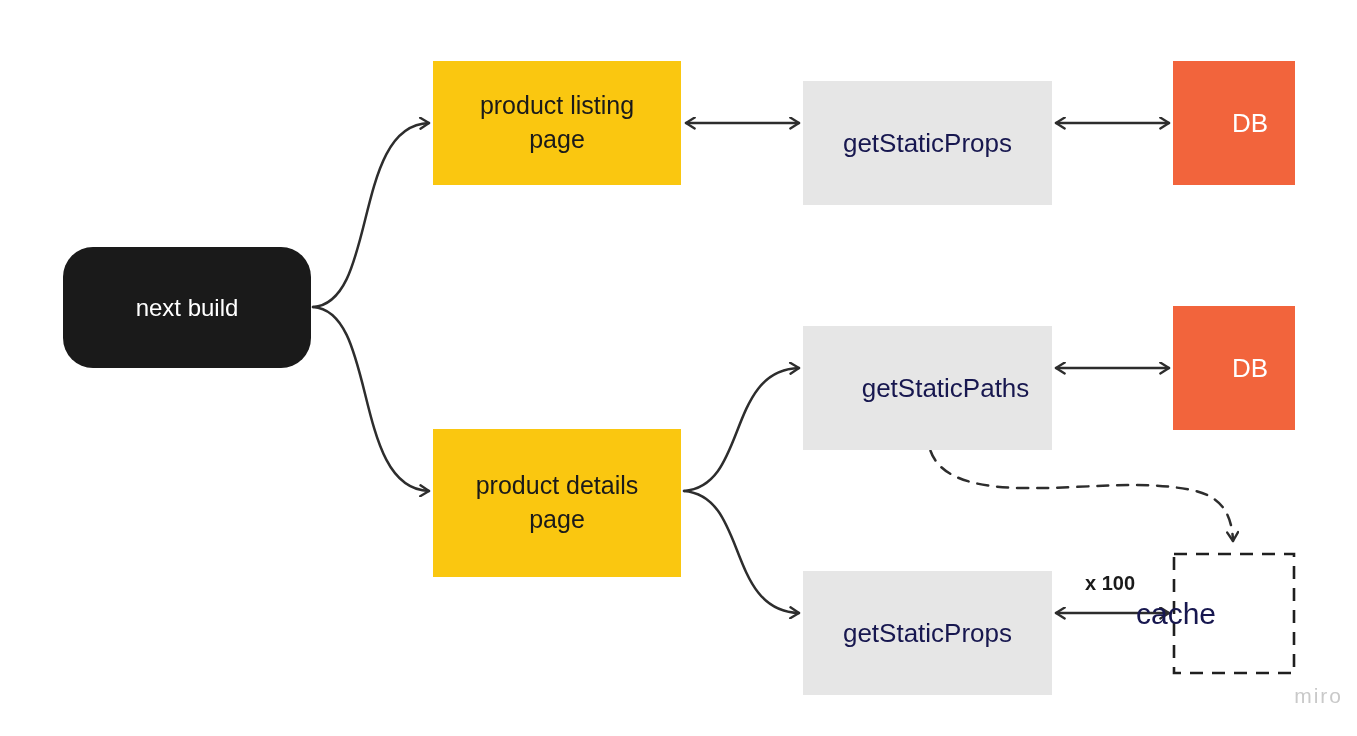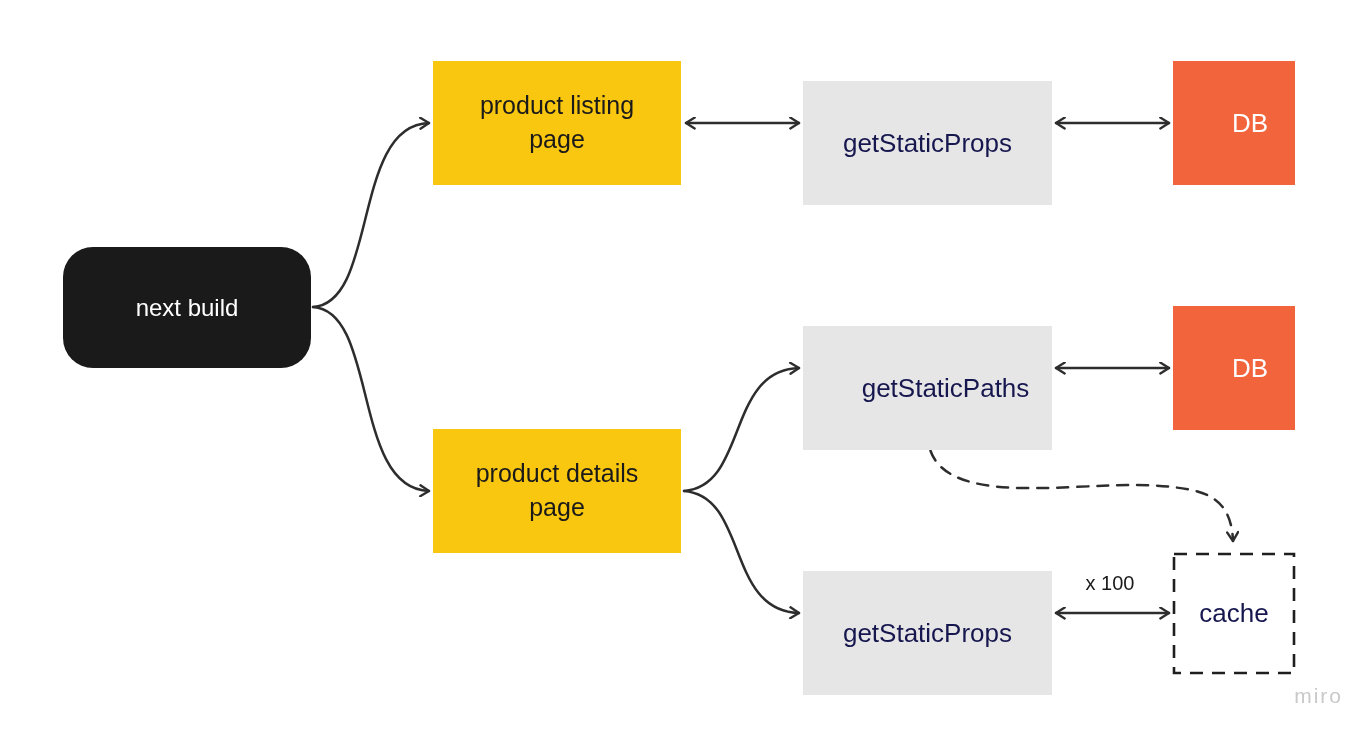--- a/index.html
+++ b/index.html
@@ -64,51 +64,51 @@
     font-size: 24px;
   }
   .node-yellow {
     background: var(--color-yellow_node, #fac710);
     color: var(--color-dark_text, #1a1a1a);
     font-size: 25px;
     line-height: 1.35;
     padding: 0 28px;
   }
   .node-listing { left: 433px; top: 61px; width: 248px; height: 124px; }
-  .node-details { left: 433px; top: 429px; width: 248px; height: 124px; align-items: center; }
+  .node-details { left: 433px; top: 429px; width: 248px; height: 148px; align-items: center; }
   .node-gray {
     background: var(--color-gray_node, #e6e6e6);
     color: var(--color-navy_text, #17174f);
     font-size: 26px;
     margin-top: 20px;
   }
   .node-gsp-listing { left: 803px; top: 61px; width: 249px; height: 124px; }
   .node-gspaths    { left: 803px; top: 306px; width: 249px; height: 124px; padding-left: 36px; }
   .node-gsp-details{ left: 803px; top: 551px; width: 249px; height: 124px; }
   .node-orange {
     background: var(--color-orange_node, #f2643c);
     color: #ffffff;
     font-size: 26px;
     padding-left: 32px;
   }
   .node-db-listing { left: 1173px; top: 61px; width: 122px; height: 124px; }
   .node-db-paths   { left: 1173px; top: 306px; width: 122px; height: 124px; }
   .node-cache {
-    left: 1173px; top: 553px; width: 122px; height: 121px;
+    left: 1115px; top: 553px; width: 122px; height: 121px;
     background: transparent;
     color: var(--color-navy_text, #17174f);
-    font-size: 26px;
+    font-size: 30px;
   }
   .edge-label {
     position: absolute;
     z-index: 2;
     left: 1075px; top: 572px; width: 70px;
     text-align: center;
     font-size: 20px;
-    font-weight: normal;
+    font-weight: bold;
     color: var(--color-dark_text, #1a1a1a);
   }
   .watermark {
     position: absolute;
     z-index: 2;
     right: 14px; bottom: 28px;
     color: var(--color-watermark, #c9c9c9);
     font-size: 21px;
     letter-spacing: 2px;
   }

